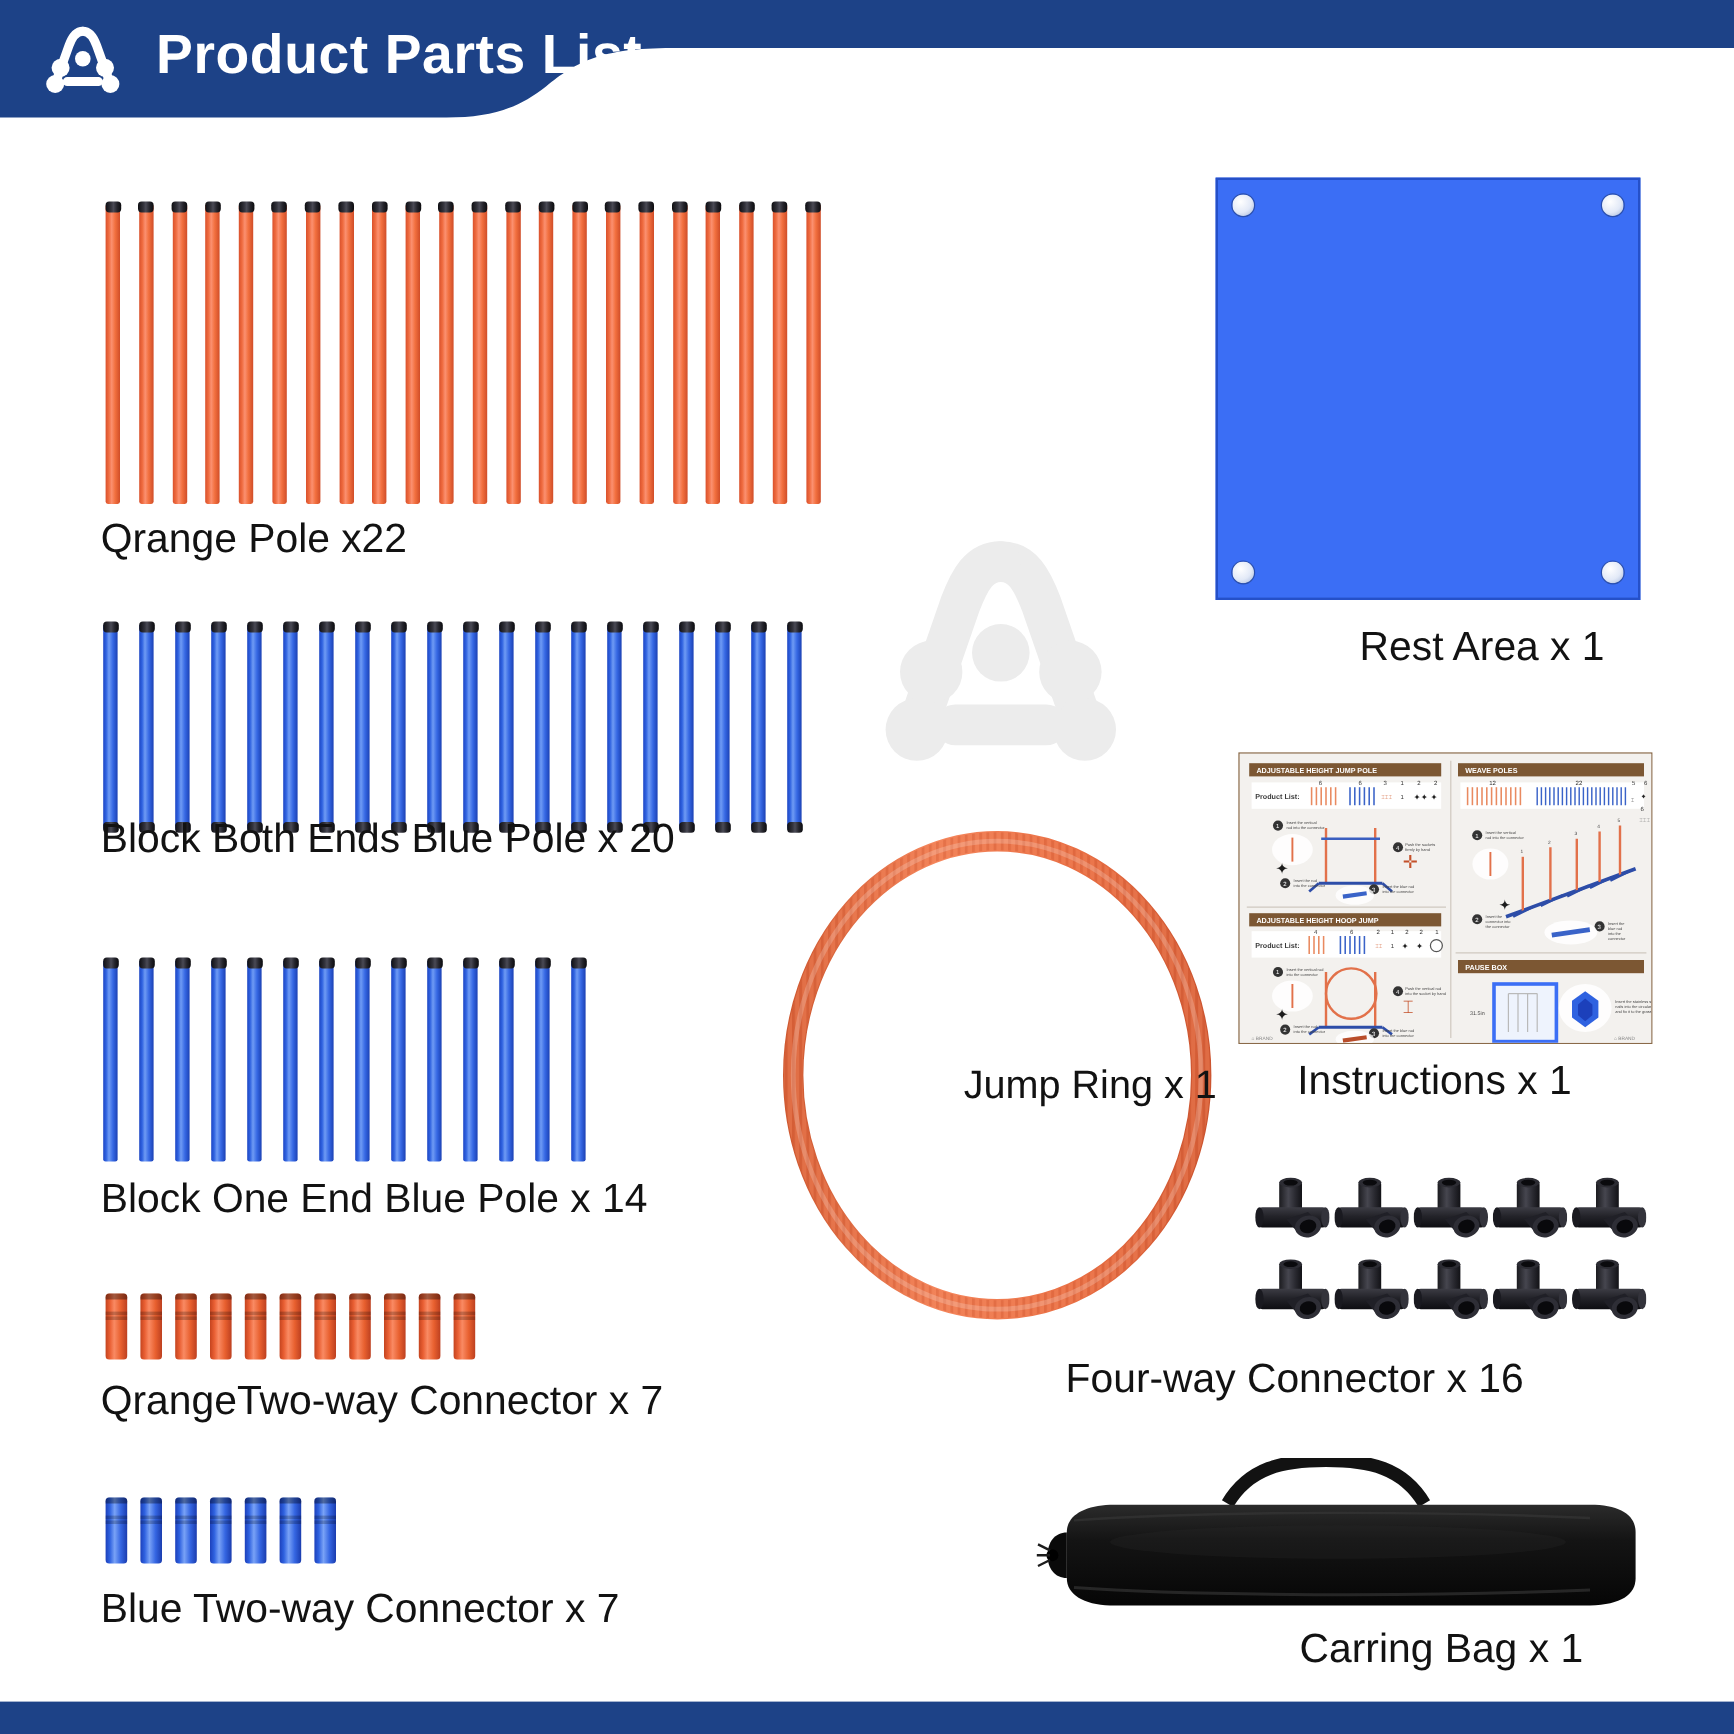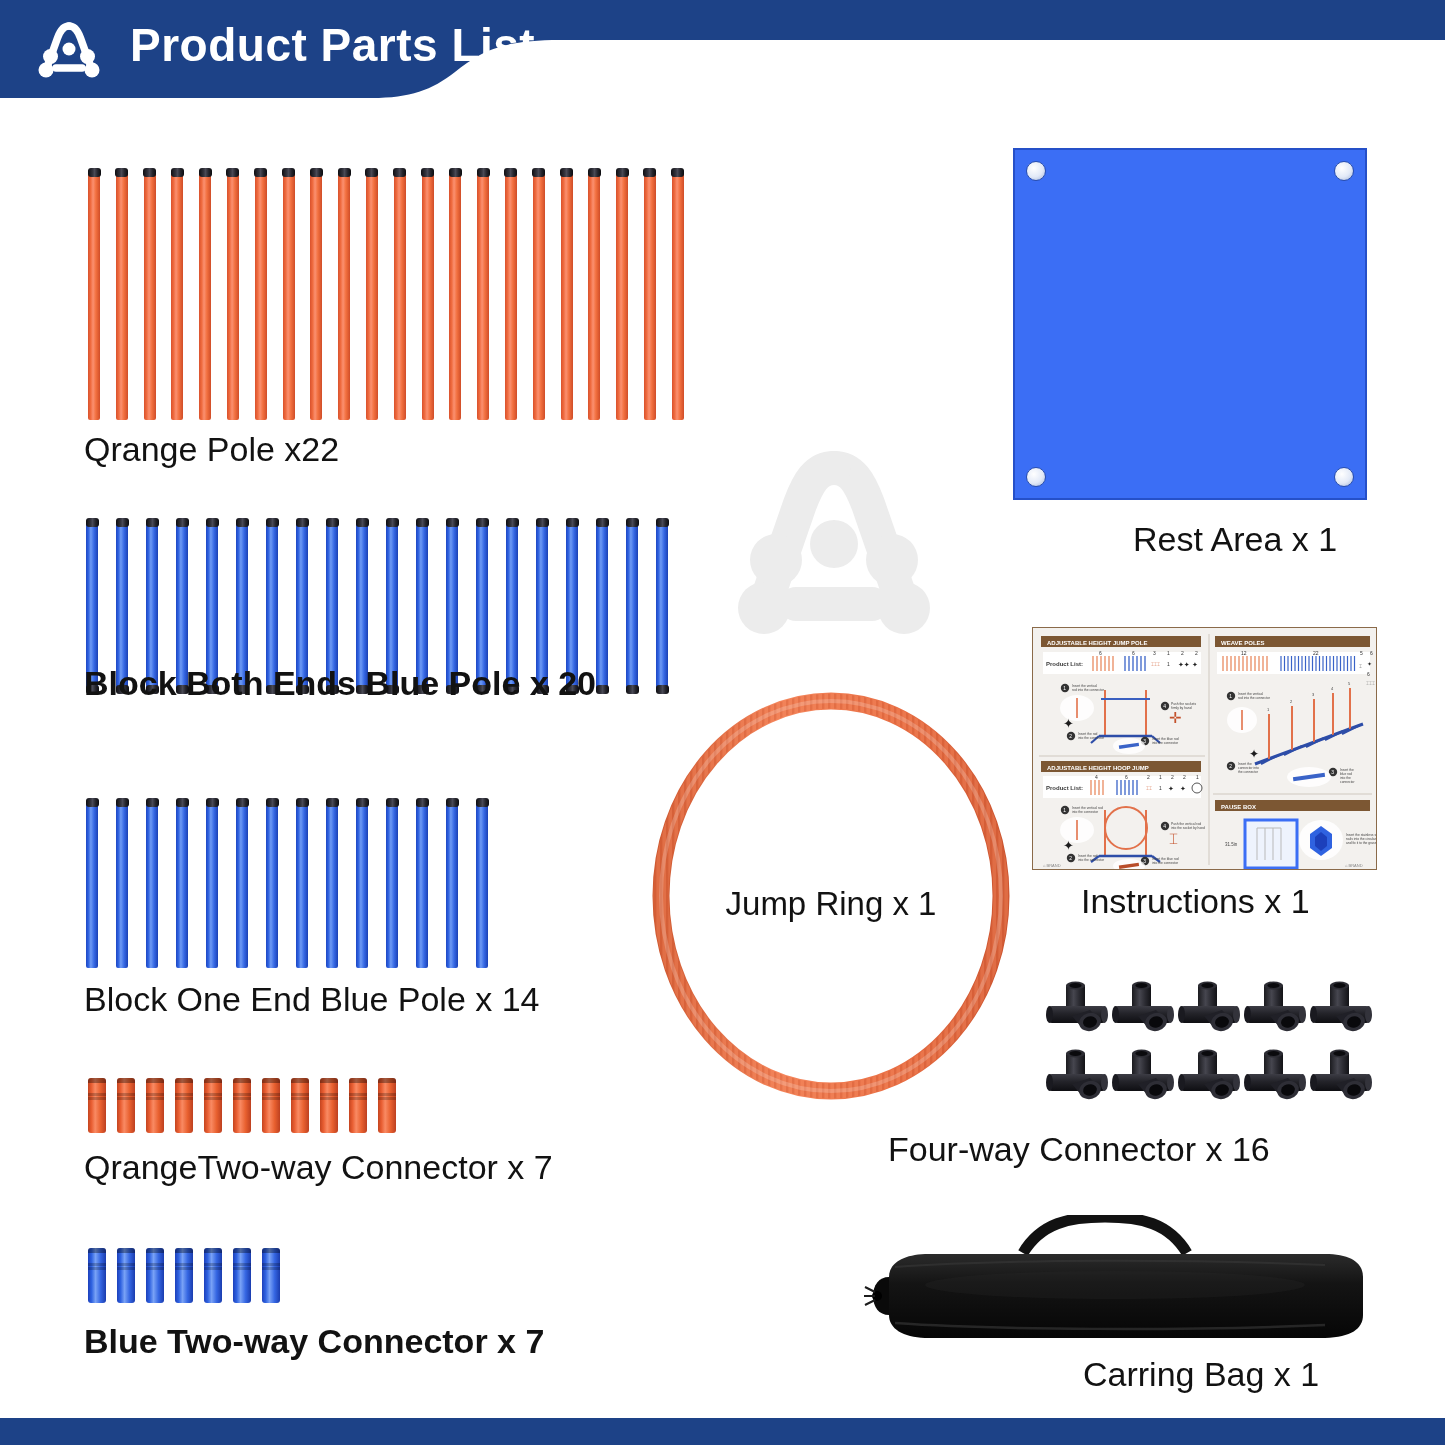--- a/index.html
+++ b/index.html
@@ -94,44 +94,44 @@
   .grommet.br { right:11px; bottom:11px; }
   .nails { display:flex; gap:17px; margin-top:28px; height:106px; align-items:flex-start; }
   .nail-text {
     margin-top:14px; text-align:center; font-size:25px; color:#1a1a1a; line-height:1.28;
   }
 
   
   .jumpring { position:absolute; left:648px; top:688px; width:366px; height:416px; }
   .jumpring-label {
     position:absolute; left:648px; top:885px; width:366px;
-    text-align:center; font-size:33px; color:#121212;
+    text-align:right; font-size:33px; color:#121212;
   }
 
   
   .instr-card {
     position:absolute; left:1032px; top:627px; width:345px; height:243px;
     background:#f1efec; border:1px solid #8a6a49; overflow:hidden;
   }
   .instr-card svg { display:block; }
 
   
   .fourway-grid {
     position:absolute; left:1046px; top:980px;
     display:grid; grid-template-columns:repeat(5,66px); grid-auto-rows:68px;
   }
 
   
   .bag { position:absolute; left:855px; top:1215px; width:540px; height:145px; }
 
   .label-orange-pole  { position:absolute; left:84px;  top:430px; }
-  .label-blue-both    { position:absolute; left:84px;  top:664px;font-weight:bold; }
+  .label-blue-both    { position:absolute; left:84px;  top:680px; }
   .label-blue-one     { position:absolute; left:84px;  top:980px; }
   .label-conn-orange  { position:absolute; left:84px;  top:1148px; }
-  .label-conn-blue    { position:absolute; left:84px;  top:1322px;font-weight:bold; }
+  .label-conn-blue    { position:absolute; left:84px;  top:1322px; }
   .label-rest-area    { position:absolute; left:1133px; top:520px; }
   .label-instructions { position:absolute; left:1081px; top:882px; }
   .label-fourway      { position:absolute; left:888px;  top:1130px; }
   .label-bag          { position:absolute; left:1083px; top:1355px;text-align:center; }
 </style>
 </head>
 <body>
 
 <div class="page">
 

